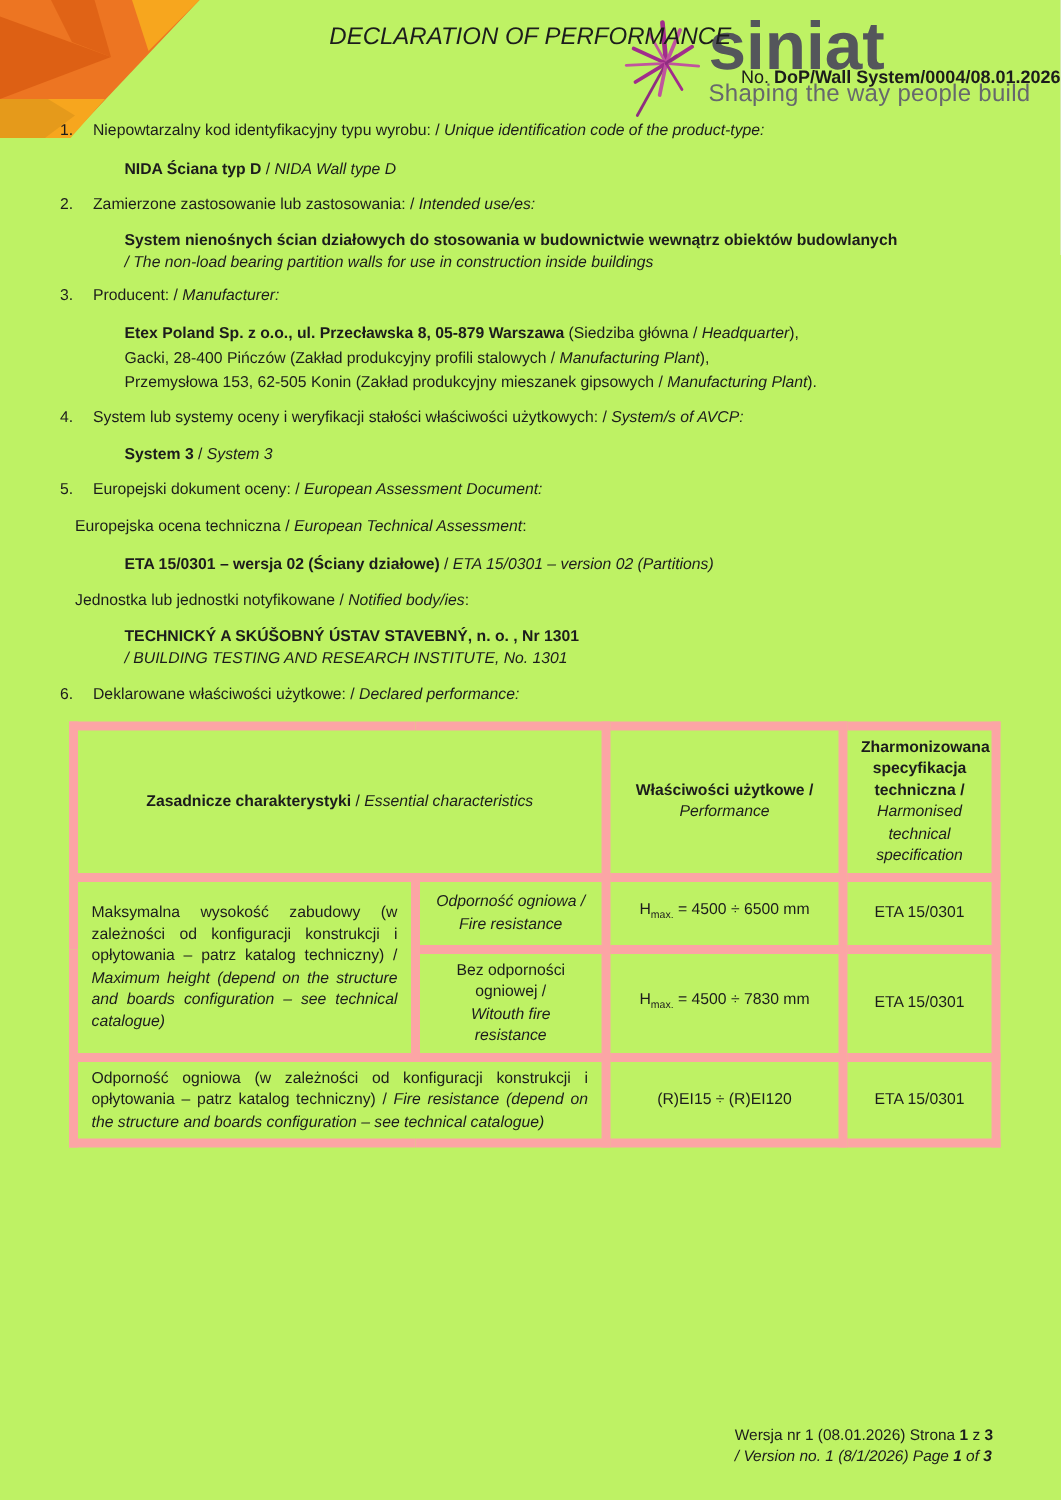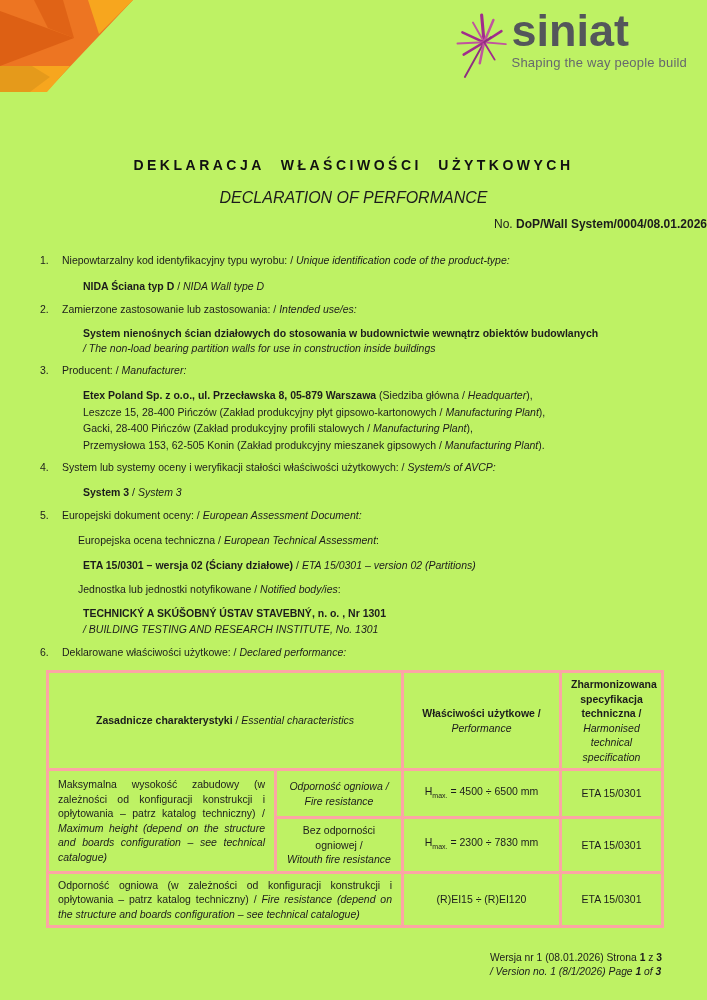--- a/index.html
+++ b/index.html
@@ -7,36 +7,36 @@
         font-family:"Liberation Sans",sans-serif;color:#1c1c1c;font-size:10.5px;line-height:15px;overflow:hidden;}
   .b{font-weight:bold}
   .it{font-style:italic}
   .bi{font-weight:bold;font-style:italic}
 
   
   .banner{position:absolute;top:0;left:0;width:140px;height:92px;}
   .logo{position:absolute;top:8px;right:20px;display:flex;align-items:flex-start;}
   .star{width:62px;height:72px;margin-top:2px;}
   .wordmark{font-size:45px;line-height:46px;font-weight:bold;color:#54565B;letter-spacing:0px;}
-  .tagline{font-size:13px;color:#66686D;margin-top:1px;text-align:right;letter-spacing:.2px;}
+  .tagline{font-size:16px;color:#66686D;margin-top:1px;text-align:right;letter-spacing:.2px;}
 
   
   .content{position:absolute;top:0;left:0;right:0;}
   .title{margin-top:158px;text-align:center;font-size:14px;font-weight:bold;letter-spacing:3.5px;word-spacing:9px;color:#111;}
   .subtitle{margin-top:17px;text-align:center;font-style:italic;font-size:16px;}
   .docno{margin-top:12px;text-align:right;font-size:12px;}
   .item{margin-top:8px;padding-left:40px;}
   .item .num{display:inline-block;width:22px;}
   .sub{padding-left:83px;margin-top:9px;}
-  .sub2{padding-left:78px;margin-top:9px;}
+  .sub2{padding-left:50px;margin-top:9px;}
   .nowrap{white-space:nowrap;}
 
   
   table.decl{border-collapse:collapse;table-layout:fixed;width:615px;margin:10px 0 0 46px;}
-  table.decl td{border:3px solid #fca5a5;padding:4px 9px;vertical-align:middle;font-size:10.5px;line-height:14.5px;}
+  table.decl td{border:6px solid #fca5a5;padding:4px 9px;vertical-align:middle;font-size:10.5px;line-height:14.5px;}
   td.hdr{text-align:center;}
   td.chr{text-align:justify;}
   td.ctr{text-align:center;}
   sub{font-size:7px;}
 
   .footer{position:absolute;right:45px;bottom:21px;font-size:10.3px;line-height:14px;}
 </style>
 </head>
 <body>
 
@@ -69,21 +69,20 @@
       </g>
     </svg>
     <div>
       <div class="wordmark">siniat</div>
       <div class="tagline">Shaping the way people build</div>
     </div>
   </div>
 
   <div class="content">
 
-    <div class="title">DEKLARACJA WŁAŚCIWOŚCI UŻYTKOWYCH</div>
     <div class="subtitle">DECLARATION OF PERFORMANCE</div>
     <div class="docno"><span>No. </span><span class="b">DoP/Wall System/0004/08.01.2026</span></div>
 
     <div class="item nowrap" style="margin-top:21px">
       <span class="num">1.</span><span>Niepowtarzalny kod identyfikacyjny typu wyrobu: / </span><span class="it">Unique identification code of the product-type:</span>
     </div>
     <div class="sub nowrap" style="margin-top:11px">
       <span class="b">NIDA Ściana typ D</span><span> / </span><span class="it">NIDA Wall type D</span>
     </div>
 
@@ -93,21 +92,20 @@
     <div class="sub" style="margin-top:9px">
       <div class="b nowrap">System nienośnych ścian działowych do stosowania w budownictwie wewnątrz obiektów budowlanych</div>
       <div class="it">/ The non-load bearing partition walls for use in construction inside buildings</div>
     </div>
 
     <div class="item nowrap" style="margin-top:7px">
       <span class="num">3.</span><span>Producent: / </span><span class="it">Manufacturer:</span>
     </div>
     <div class="sub" style="margin-top:9px;line-height:16.5px">
       <div class="nowrap"><span class="b">Etex Poland Sp. z o.o., ul. Przecławska 8, 05-879 Warszawa</span><span> (Siedziba główna / </span><span class="it">Headquarter</span><span>),</span></div>
-      <div class="nowrap"><span>Leszcze 15, 28-400 Pińczów (Zakład produkcyjny płyt gipsowo-kartonowych / </span><span class="it">Manufacturing Plant</span><span>),</span></div>
       <div class="nowrap"><span>Gacki, 28-400 Pińczów (Zakład produkcyjny profili stalowych / </span><span class="it">Manufacturing Plant</span><span>),</span></div>
       <div class="nowrap"><span>Przemysłowa 153, 62-505 Konin (Zakład produkcyjny mieszanek gipsowych / </span><span class="it">Manufacturing Plant</span><span>).</span></div>
     </div>
 
     <div class="item nowrap" style="margin-top:7px">
       <span class="num">4.</span><span>System lub systemy oceny i weryfikacji stałości właściwości użytkowych: / </span><span class="it">System/s of AVCP:</span>
     </div>
     <div class="sub nowrap" style="margin-top:10px">
       <span class="b">System 3</span><span> / </span><span class="it">System 3</span>
     </div>
@@ -164,21 +162,21 @@
           <span>H</span><sub>max.</sub> <span>= 4500 ÷ 6500 mm</span>
         </td>
         <td class="ctr">ETA 15/0301</td>
       </tr>
       <tr style="height:45px">
         <td class="ctr">
           <div>Bez odporności ogniowej /</div>
           <div class="it">Witouth fire resistance</div>
         </td>
         <td class="ctr">
-          <span>H</span><sub>max.</sub> <span>= 2300 ÷ 7830 mm</span>
+          <span>H</span><sub>max.</sub> <span>= 4500 ÷ 7830 mm</span>
         </td>
         <td class="ctr">ETA 15/0301</td>
       </tr>
       <tr style="height:50px">
         <td class="chr" colspan="2">
           <span>Odporność ogniowa (w zależności od konfiguracji konstrukcji i opłytowania – patrz katalog techniczny) / </span><span class="it">Fire resistance (depend on the structure and boards configuration – see technical catalogue)</span>
         </td>
         <td class="ctr">(R)EI15 ÷ (R)EI120</td>
         <td class="ctr">ETA 15/0301</td>
       </tr>

